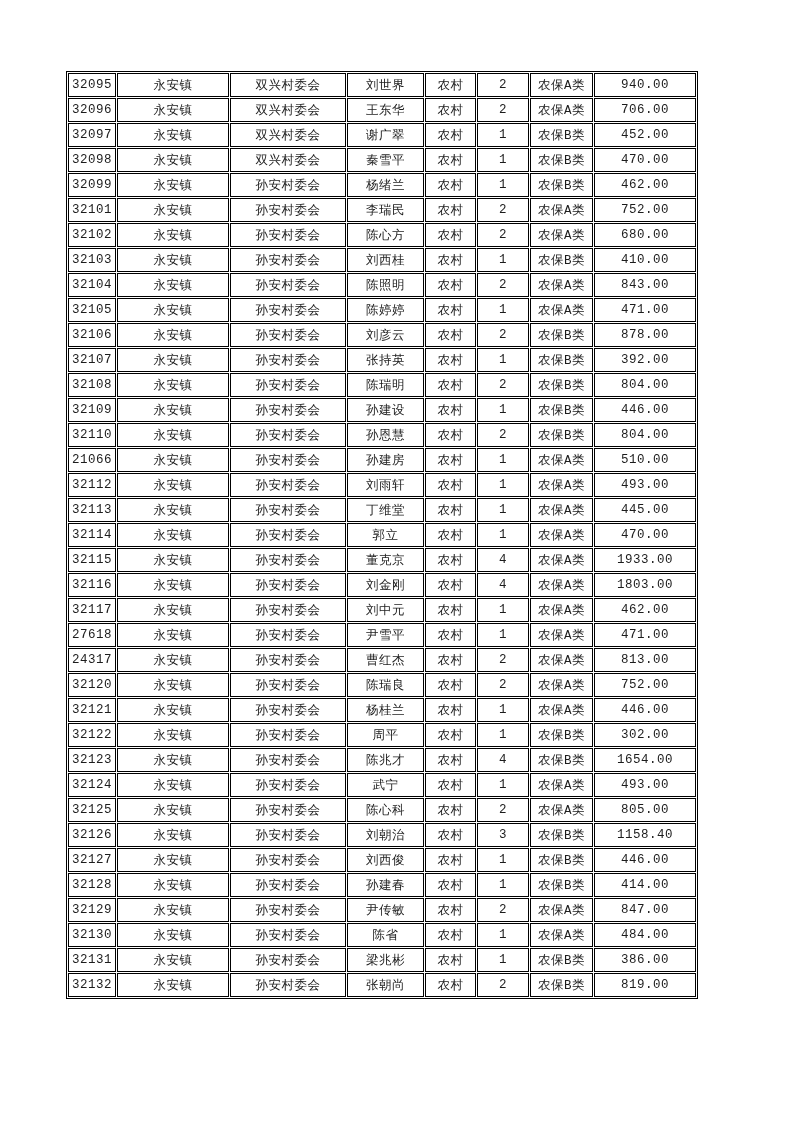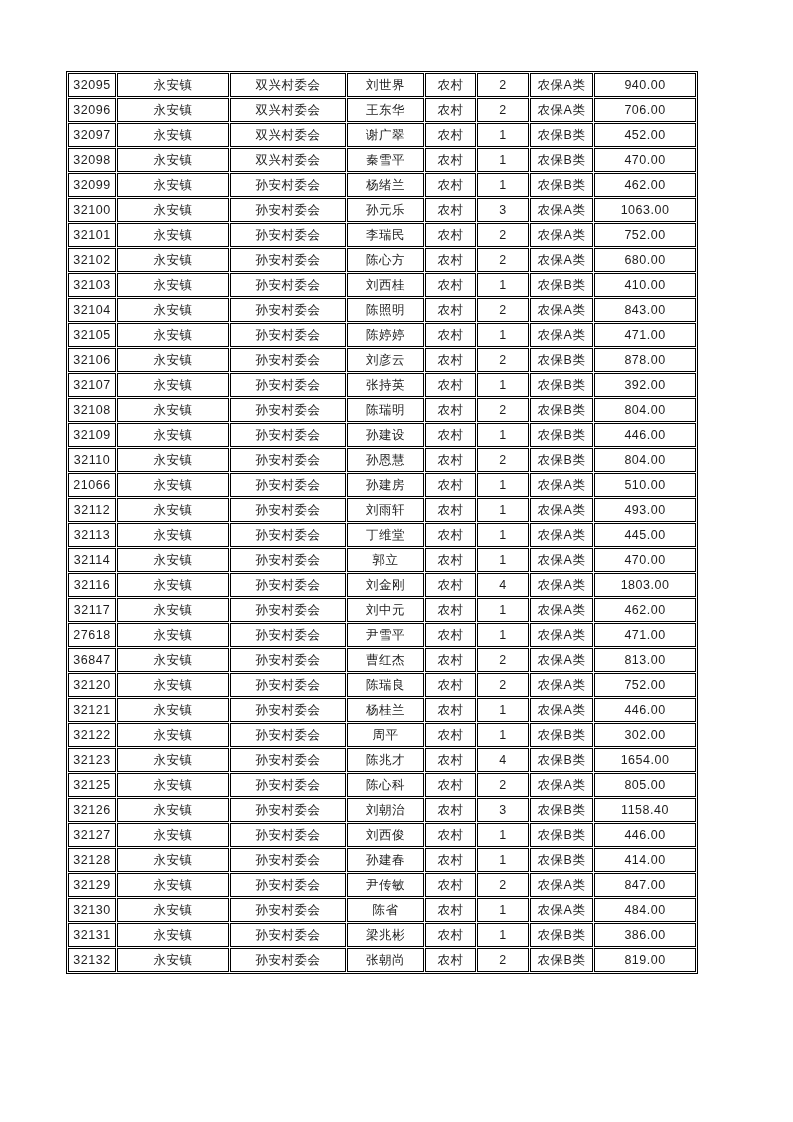--- a/index.html
+++ b/index.html
@@ -6,21 +6,21 @@
     margin: 0;
     padding: 0;
     background: #ffffff;
   }
   .page {
     position: relative;
     width: 763px;
     height: 1122px;
     background: #ffffff;
     overflow: hidden;
-    font-family: Liberation Sans, sans-serif;
+    font-family: Liberation Mono, monospace;
   }
   table.benefit-table {
     position: absolute;
     left: 66px;
     top: 71px;
     border-collapse: separate;
     border-spacing: 1px;
     border: 1px solid #000000;
     table-layout: fixed;
     background: #ffffff;
@@ -107,30 +107,20 @@
           <td>32099</td>
           <td>永安镇</td>
           <td>孙安村委会</td>
           <td>杨绪兰</td>
           <td>农村</td>
           <td>1</td>
           <td>农保B类</td>
           <td>462.00</td>
         </tr>
         <tr>
-          <td>32100</td>
-          <td>永安镇</td>
-          <td>孙安村委会</td>
-          <td>孙元乐</td>
-          <td>农村</td>
-          <td>3</td>
-          <td>农保A类</td>
-          <td>1063.00</td>
-        </tr>
-        <tr>
           <td>32101</td>
           <td>永安镇</td>
           <td>孙安村委会</td>
           <td>李瑞民</td>
           <td>农村</td>
           <td>2</td>
           <td>农保A类</td>
           <td>752.00</td>
         </tr>
         <tr>
@@ -257,20 +247,30 @@
           <td>32114</td>
           <td>永安镇</td>
           <td>孙安村委会</td>
           <td>郭立</td>
           <td>农村</td>
           <td>1</td>
           <td>农保A类</td>
           <td>470.00</td>
         </tr>
         <tr>
+          <td>32115</td>
+          <td>永安镇</td>
+          <td>孙安村委会</td>
+          <td>董克京</td>
+          <td>农村</td>
+          <td>4</td>
+          <td>农保A类</td>
+          <td>1933.00</td>
+        </tr>
+        <tr>
           <td>32116</td>
           <td>永安镇</td>
           <td>孙安村委会</td>
           <td>刘金刚</td>
           <td>农村</td>
           <td>4</td>
           <td>农保A类</td>
           <td>1803.00</td>
         </tr>
         <tr>
@@ -287,21 +287,21 @@
           <td>27618</td>
           <td>永安镇</td>
           <td>孙安村委会</td>
           <td>尹雪平</td>
           <td>农村</td>
           <td>1</td>
           <td>农保A类</td>
           <td>471.00</td>
         </tr>
         <tr>
-          <td>36847</td>
+          <td>24317</td>
           <td>永安镇</td>
           <td>孙安村委会</td>
           <td>曹红杰</td>
           <td>农村</td>
           <td>2</td>
           <td>农保A类</td>
           <td>813.00</td>
         </tr>
         <tr>
           <td>32120</td>
@@ -335,20 +335,30 @@
         </tr>
         <tr>
           <td>32123</td>
           <td>永安镇</td>
           <td>孙安村委会</td>
           <td>陈兆才</td>
           <td>农村</td>
           <td>4</td>
           <td>农保B类</td>
           <td>1654.00</td>
+        </tr>
+        <tr>
+          <td>32124</td>
+          <td>永安镇</td>
+          <td>孙安村委会</td>
+          <td>武宁</td>
+          <td>农村</td>
+          <td>1</td>
+          <td>农保A类</td>
+          <td>493.00</td>
         </tr>
         <tr>
           <td>32125</td>
           <td>永安镇</td>
           <td>孙安村委会</td>
           <td>陈心科</td>
           <td>农村</td>
           <td>2</td>
           <td>农保A类</td>
           <td>805.00</td>

